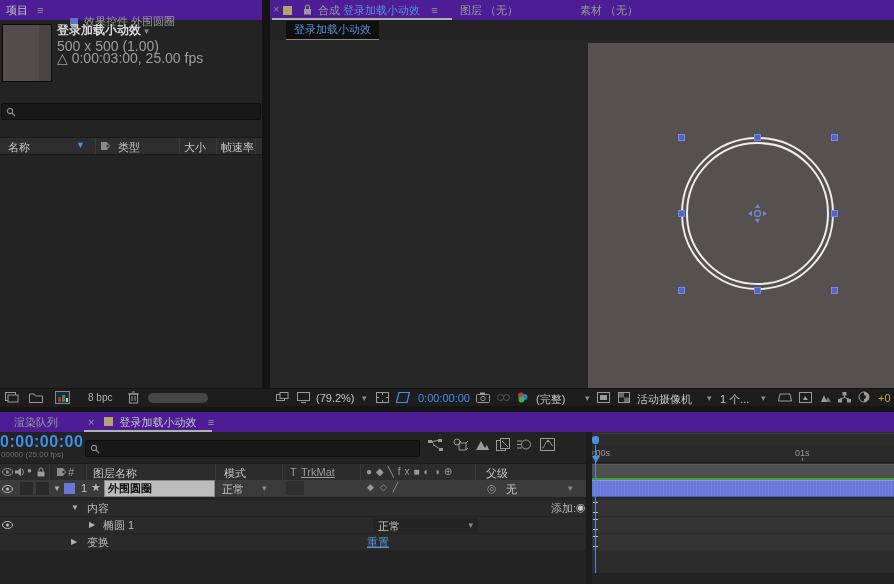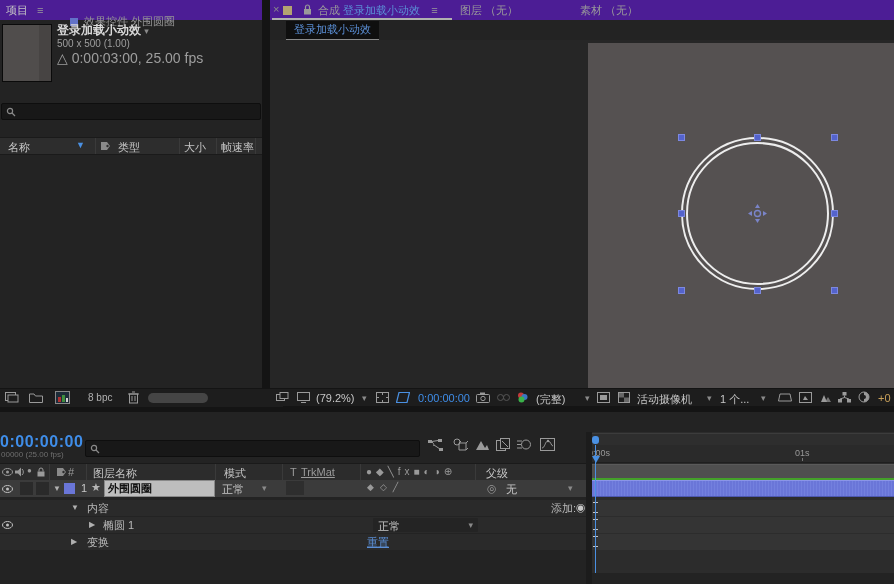--- a/index.html
+++ b/index.html
@@ -44,21 +44,21 @@
       </div>
     </div>
 
     <div class="abs" style="left:2px;top:24px;width:48px;height:56px;background:#504d4c;border:1px solid #0a0a0a;">
       <div class="abs" style="right:0;top:0;width:12px;height:100%;background:#474443;"></div>
     </div>
     <div class="abs txt wh" style="left:57px;top:22px;font-weight:bold;font-size:12px;">
       <span>登录加载小动效</span>
       <span class="chev">▾</span>
     </div>
-    <div class="abs txt" style="left:57px;top:38px;font-size:10px;color:#9e9e9e;">500 x 500 (1.00)</div>
+    <div class="abs txt" style="left:57px;top:38px;font-size:14px;color:#9e9e9e;">500 x 500 (1.00)</div>
     <div class="abs txt" style="left:57px;top:50px;font-size:14px;color:#9e9e9e;">
       <span>△</span>
       <span>0:00:03:00, 25.00 fps</span>
     </div>
 
     <div class="searchbox" style="left:1px;top:103px;width:258px;height:15px;">
       <svg class="abs" style="left:4px;top:3px;" width="10" height="10" viewBox="0 0 10 10">
           <circle cx="4" cy="4" r="2.6" fill="none" stroke="#8a8a8a" stroke-width="1.2"></circle>
           <line x1="6" y1="6" x2="9" y2="9" stroke="#8a8a8a" stroke-width="1.2"></line>
         </svg>
@@ -223,20 +223,30 @@
         </svg>
       <svg class="abs" style="left:588px;top:2px;" width="12" height="12" viewBox="0 0 12 12">
           <circle cx="6" cy="6" r="5" fill="none" stroke="#9a9a9a"></circle>
           <path d="M6 1 A5 5 0 0 1 6 11 L6 8 A2 2 0 0 0 6 4 Z" fill="#9a9a9a"></path>
         </svg>
       <span class="abs txt" style="left:608px;top:3px;color:#c9a15a;">+0</span>
     </div>
   </div>
 
   <div class="panel" style="left:0;top:412px;width:894px;height:172px;">
+    <div class="tabbar">
+      <span class="abs txt" style="left:14px;top:3px;">渲染队列</span>
+      <span class="abs txt" style="left:88px;top:3px;">
+        <span class="gray">×</span>
+        <span class="icon" style="display:inline-block;width:9px;height:9px;background:#b3a371;margin:0 4px 0 6px;"></span>
+        <span class="lt">登录加载小动效</span>
+        <span class="gray" style="margin-left:8px;">≡</span>
+      </span>
+      <div class="underline" style="left:84px;top:18px;width:128px;"></div>
+    </div>
 
     <div class="abs txt tcblue" style="left:0px;top:21px;font-size:16px;font-weight:bold;letter-spacing:0.5px;">0:00:00:00</div>
     <div class="abs txt" style="left:1px;top:38px;font-size:8px;color:#6e6e6e;">00000 (25.00 fps)</div>
     <div class="searchbox" style="left:85px;top:28px;width:333px;height:15px;">
       <svg class="abs" style="left:4px;top:3px;" width="10" height="10" viewBox="0 0 10 10">
           <circle cx="4" cy="4" r="2.6" fill="none" stroke="#8a8a8a" stroke-width="1.2"></circle>
           <line x1="6" y1="6" x2="9" y2="9" stroke="#8a8a8a" stroke-width="1.2"></line>
         </svg>
       <input style="position: absolute; left: 16px; top: 0px; width: 310px; height: 13px;">
     </div>

